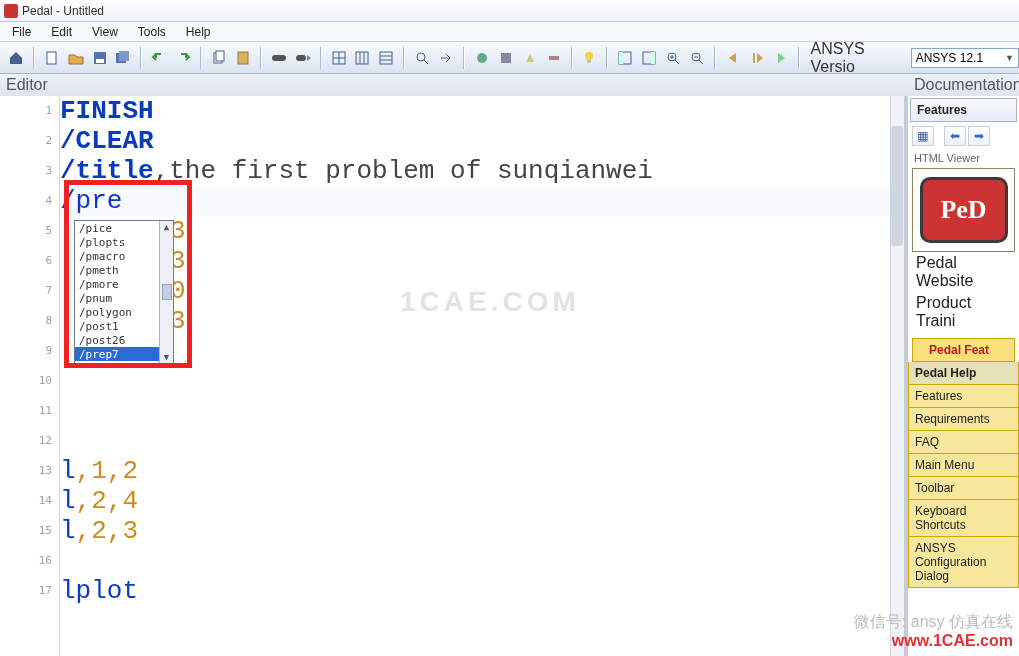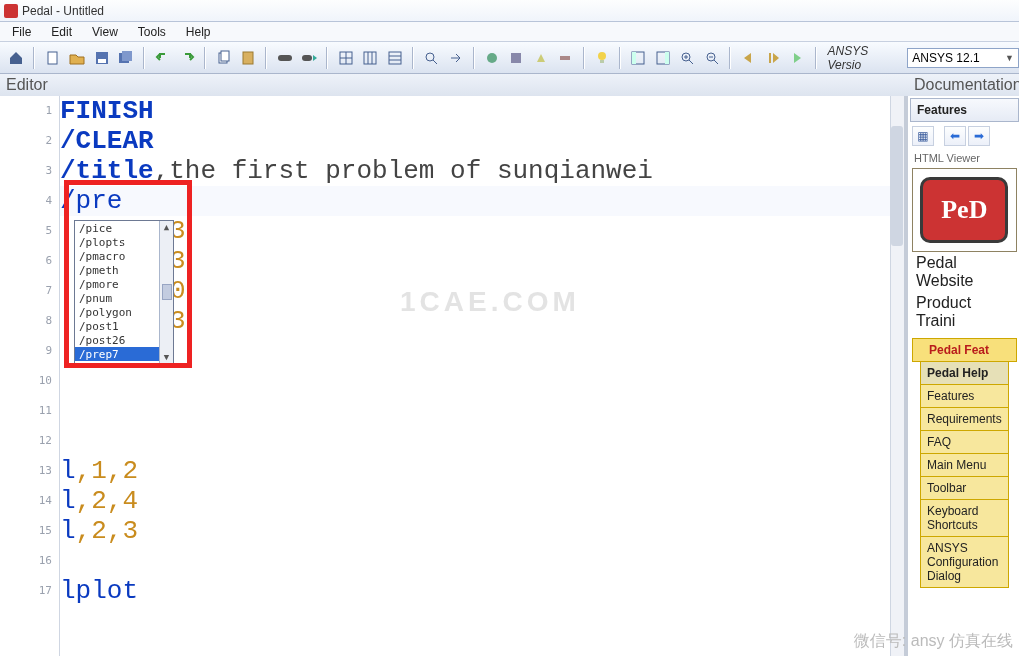--- a/index.html
+++ b/index.html
@@ -6,21 +6,21 @@
   body { font-family: "Segoe UI", Arial, sans-serif; font-size: 12px; background: #fff; width: 1019px; height: 656px; overflow: hidden; position: relative; }
   .titlebar { height: 22px; background: linear-gradient(#fdfefe,#f0f4fb); border-bottom: 1px solid #b8c4d8; display:flex; align-items:center; padding-left:4px; gap:4px; }
   .titlebar .app-icon { width:14px; height:14px; background:#c33; border-radius:2px; }
   .titlebar .title { font-size:12px; color:#333; }
   .menubar { height:20px; display:flex; align-items:center; gap:4px; padding-left:4px; border-bottom:1px solid #c7d0e0; background:#f7f9fc;}
   .menubar .menu-item { padding:2px 8px; color:#222; cursor:default; }
   .toolbar { height:32px; background:linear-gradient(#f8fbff,#dbe3f0); border-bottom:1px solid #aab6cc; display:flex; align-items:center; padding-left:6px; gap:4px; }
   .tbtn { width:22px; height:22px; border:1px solid transparent; border-radius:2px; display:flex; align-items:center; justify-content:center; color:#46608f; background:transparent; }
   .tbtn svg { width:16px; height:16px; }
   .tsep { width:2px; height:22px; border-left:1px solid #aab6cc; border-right:1px solid #fff; margin:0 3px; }
-  .vlbl { font-size:12px; color:#333; padding:0 4px;font-style:italic; }
+  .vlbl { font-size:16px; color:#333; padding:0 4px; }
   .vsel { height:20px; width:120px; border:1px solid #8ea4c8; background:#fff; font-size:12px; padding:0 4px; display:flex; align-items:center; justify-content:space-between;}
   .vsel .chev { font-size:9px; color:#555; }
   .stripbar { height:22px; background:linear-gradient(#eef2f9,#dde4ef); display:flex; align-items:center; }
   .stripbar .panel-title { font-size:16px; color:#555; padding-left:6px; flex:1 1 auto; }
   .main { display:flex; height:calc(656px - 22px - 20px - 32px - 22px); }
   .editor { flex:0 0 908px; border-right:4px solid #c5ccd8; display:flex; flex-direction:column; position:relative;}
   .tabbar { height:22px; display:flex; align-items:flex-end; background:#e9eef7; border-bottom:1px solid #aab6cc;}
   .tab { height:22px; background:#fff; border:1px solid #aab6cc; border-bottom:1px solid #fff; border-radius:4px 4px 0 0; padding:0 8px; display:flex; align-items:center; gap:6px; margin-bottom:-1px; margin-left:4px;}
   .tab .close { width:12px; height:12px; display:flex; align-items:center; justify-content:center; color:#777; font-size:11px;}
   .editor-body { flex:1 1 auto; position:relative; background:#fff; overflow:hidden;}
@@ -48,21 +48,21 @@
   .side { flex:1 1 auto; display:flex; flex-direction:column; background:#fff;}
   .side-feat-bar { height:24px; background:linear-gradient(#f7f9fd,#e6ebf5); border:1px solid #aab6cc; margin:2px; display:flex; align-items:center; padding-left:6px; font-weight:bold; color:#222;}
   .side-feat-nav { height:24px; display:flex; align-items:center; gap:2px; margin:0 4px;}
   .nbtn { width:22px; height:20px; border:1px solid #c7d0e0; background:linear-gradient(#fdfefe,#ecf0f9); display:flex; align-items:center; justify-content:center; color:#3a5c9c;}
   .side-viewlbl { font-size:11px; color:#666; padding:4px 6px;}
   .logo-box { margin:0 4px; height:84px; border:1px solid #8e8262; background:#fff; display:flex; align-items:center; justify-content:center; border-radius:0;}
   .logo-inner { width:88px; height:66px; background:#c33; border:3px solid #3a3a3a; border-radius:10px; display:flex; align-items:center; justify-content:center; font: bold 26px Georgia,serif; color:#fff; }
   .side-links { margin:0 4px; }
   .side-links .lk { font-size:16px; color:#222; padding:2px 4px;}
   .feat-hdr { margin:6px 4px 0 4px; padding:4px 16px; background:#f8e07b; border:1px solid #cda700; font-weight:bold; color:#b91c1c;}
-  .feat-list { margin:0 12px; border-left:1px solid #cda700; border-right:1px solid #cda700; }
+  .feat-list { margin:0 0; border-left:1px solid #cda700; border-right:1px solid #cda700; }
   .feat-cell { padding:4px 6px; border-bottom:1px solid #cda700; background:#f7e79d; font-size:12px; color:#222;}
   .feat-cell.hl { background:#e6e0b7; font-weight:bold;}
   
   .wm { position:absolute; color:rgba(200,200,200,.5); font: bold 28px Arial; letter-spacing:4px; pointer-events:none;}
   .footer-overlay { position:absolute; right:6px; bottom:6px; color:#bbb; font-size:16px; font-family:"Microsoft YaHei",sans-serif; text-align:right; line-height:1.2; pointer-events:none;}
 </style>
 </head>
 <body>
 
 <div class="titlebar">
@@ -395,13 +395,14 @@
         <div class="feat-cell">Main Menu</div>
         <div class="feat-cell">Toolbar</div>
         <div class="feat-cell">Keyboard Shortcuts</div>
         <div class="feat-cell">ANSYS Configuration Dialog</div>
       </div>
   </div>
 </div>
 
 <div class="footer-overlay">
   <div>微信号: ansy 仿真在线</div>
+  <div style="color:#d33;font-weight:bold">www.1CAE.com</div>
 </div>
 
 </body></html>

